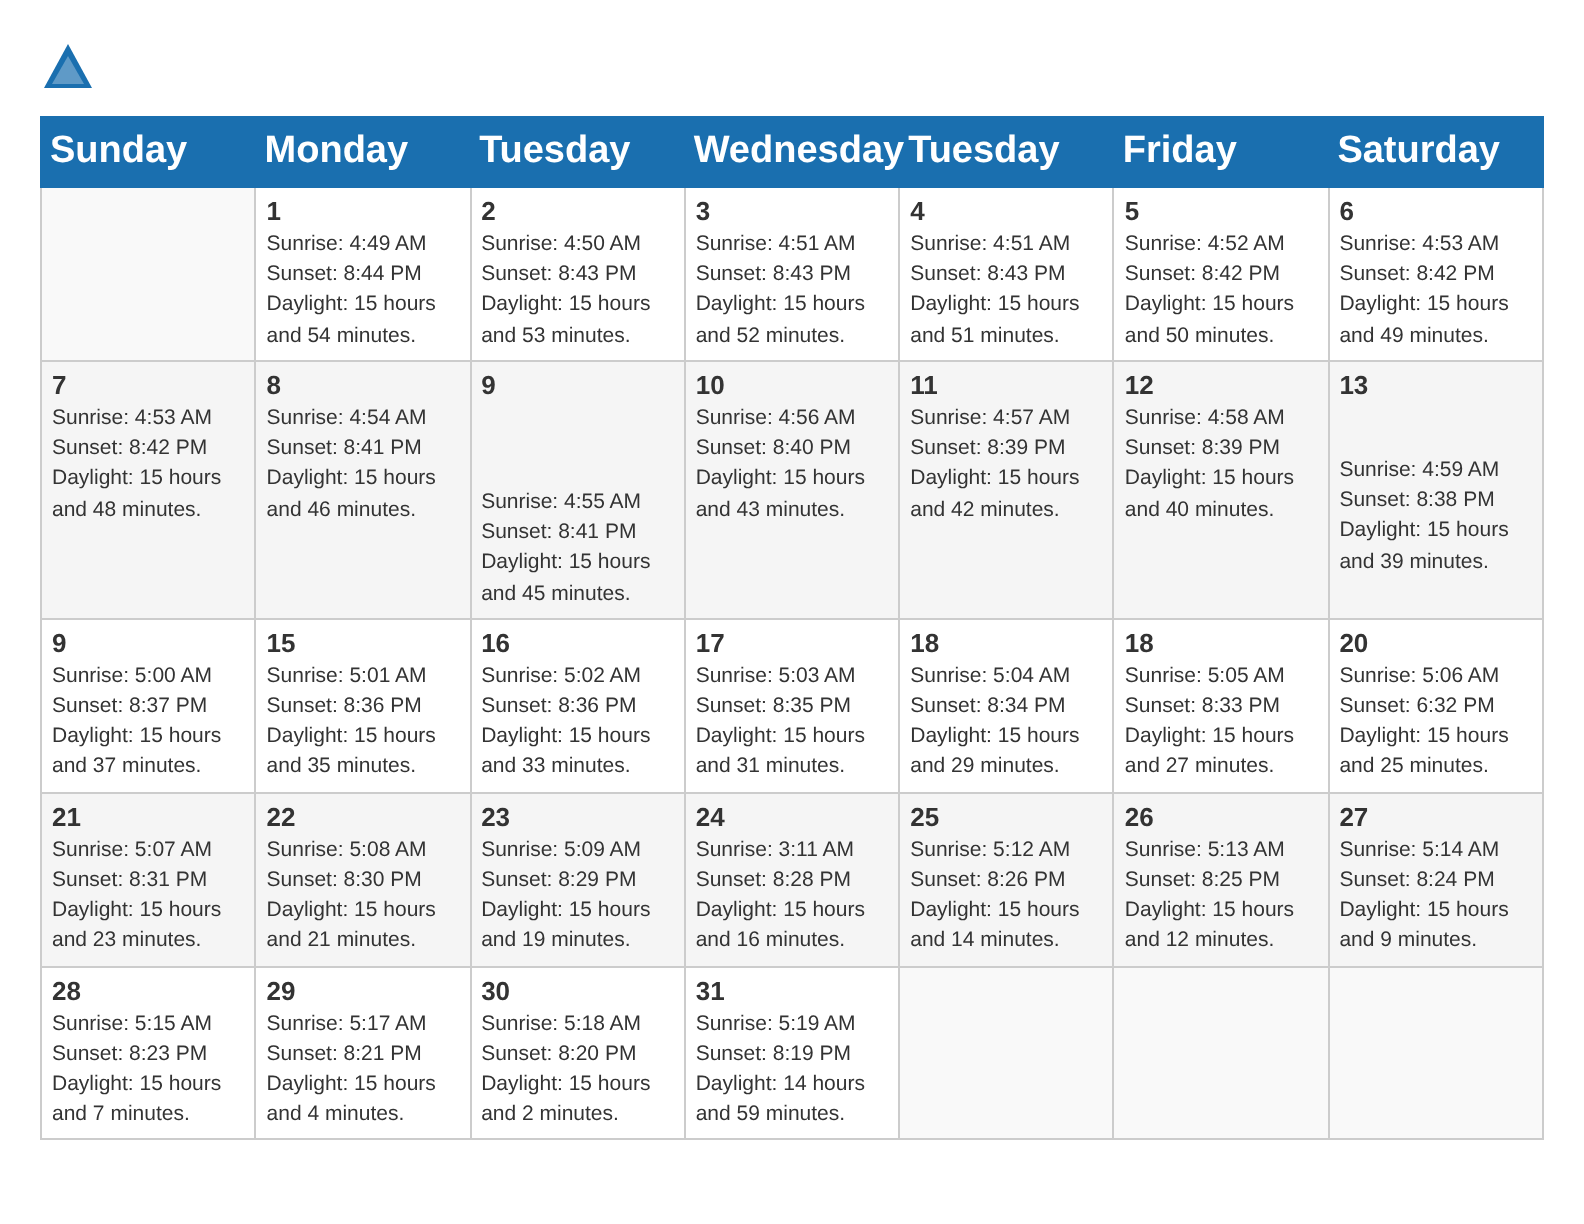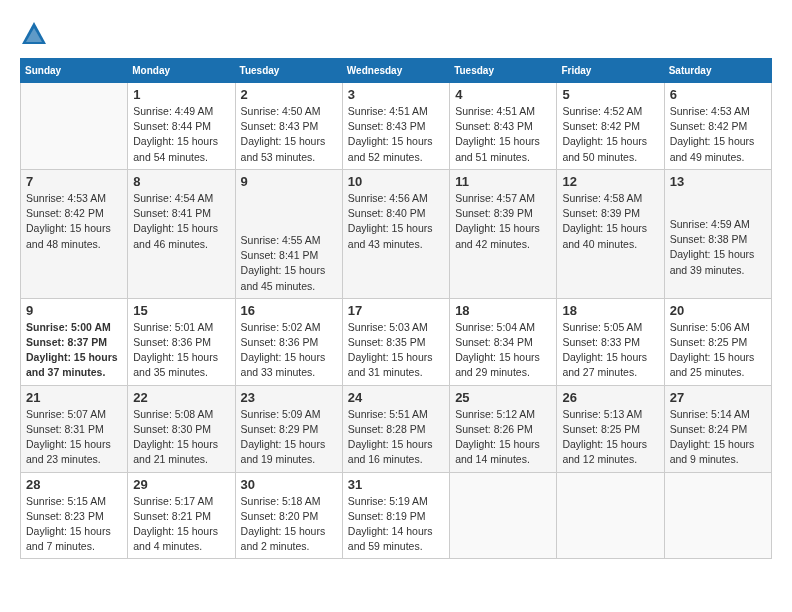--- a/index.html
+++ b/index.html
@@ -54,21 +54,21 @@
     }
     table {
       width: 100%;
       border-collapse: collapse;
       table-layout: fixed;
     }
     thead th {
       background: #1a6faf;
       color: #fff;
       padding: 6px 4px;
-      font-size: 10px;
+      font-size: 19px;
       font-weight: bold;
       text-align: left;
       border: 1px solid #1a6faf;
     }
     tbody td {
       border: 1px solid #ccc;
       vertical-align: top;
       padding: 4px 5px;
       font-size: 11px;
       color: #333;
@@ -218,21 +218,21 @@
           <span class="day-num">13</span>
           <div class="cell-info" style="white-space: pre-line; margin-top: 28px;">Sunrise: 4:59 AM
 Sunset: 8:38 PM
 Daylight: 15 hours
 and 39 minutes.</div>
         </td>
       </tr>
       <tr>
         <td>
           <span class="day-num">9</span>
-          <div class="cell-info" style="white-space: pre-line; font-weight: bold;">Sunrise: 5:00 AM
+          <div class="cell-info" style="white-space: pre-line;">Sunrise: 5:00 AM
 Sunset: 8:37 PM
 Daylight: 15 hours
 and 37 minutes.</div>
         </td>
         <td>
           <span class="day-num">15</span>
           <div class="cell-info" style="white-space: pre-line;">Sunrise: 5:01 AM
 Sunset: 8:36 PM
 Daylight: 15 hours
 and 35 minutes.</div>
@@ -261,21 +261,21 @@
         <td>
           <span class="day-num">18</span>
           <div class="cell-info" style="white-space: pre-line;">Sunrise: 5:05 AM
 Sunset: 8:33 PM
 Daylight: 15 hours
 and 27 minutes.</div>
         </td>
         <td>
           <span class="day-num">20</span>
           <div class="cell-info" style="white-space: pre-line;">Sunrise: 5:06 AM
-Sunset: 8:25 PM
+Sunset: 6:32 PM
 Daylight: 15 hours
 and 25 minutes.</div>
         </td>
       </tr>
       <tr>
         <td>
           <span class="day-num">21</span>
           <div class="cell-info" style="white-space: pre-line;">Sunrise: 5:07 AM
 Sunset: 8:31 PM
 Daylight: 15 hours
@@ -290,21 +290,21 @@
         </td>
         <td>
           <span class="day-num">23</span>
           <div class="cell-info" style="white-space: pre-line;">Sunrise: 5:09 AM
 Sunset: 8:29 PM
 Daylight: 15 hours
 and 19 minutes.</div>
         </td>
         <td>
           <span class="day-num">24</span>
-          <div class="cell-info" style="white-space: pre-line;">Sunrise: 5:51 AM
+          <div class="cell-info" style="white-space: pre-line;">Sunrise: 3:11 AM
 Sunset: 8:28 PM
 Daylight: 15 hours
 and 16 minutes.</div>
         </td>
         <td>
           <span class="day-num">25</span>
           <div class="cell-info" style="white-space: pre-line;">Sunrise: 5:12 AM
 Sunset: 8:26 PM
 Daylight: 15 hours
 and 14 minutes.</div>

